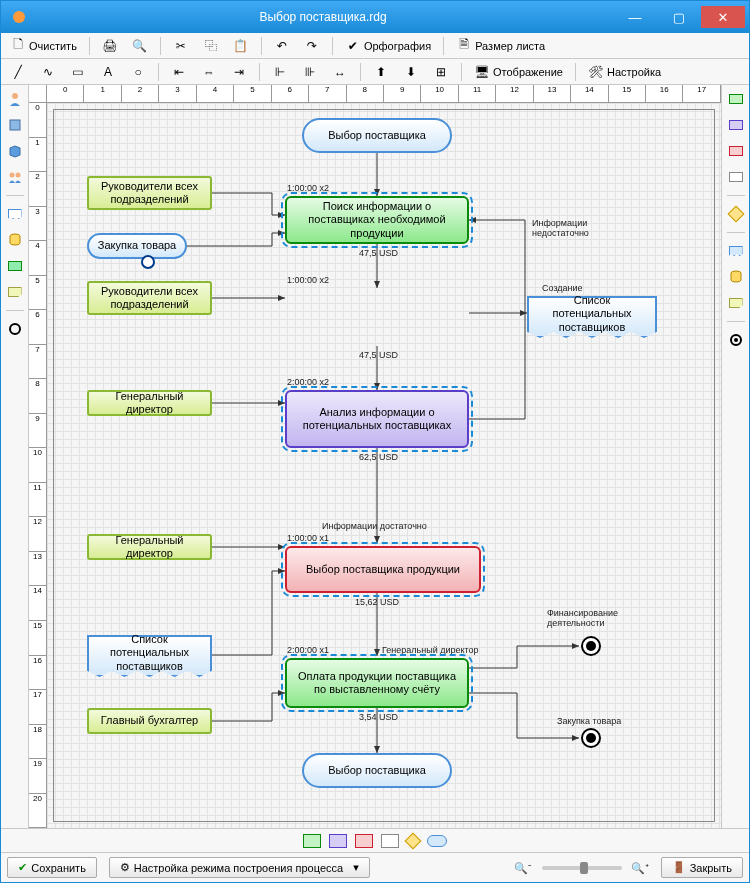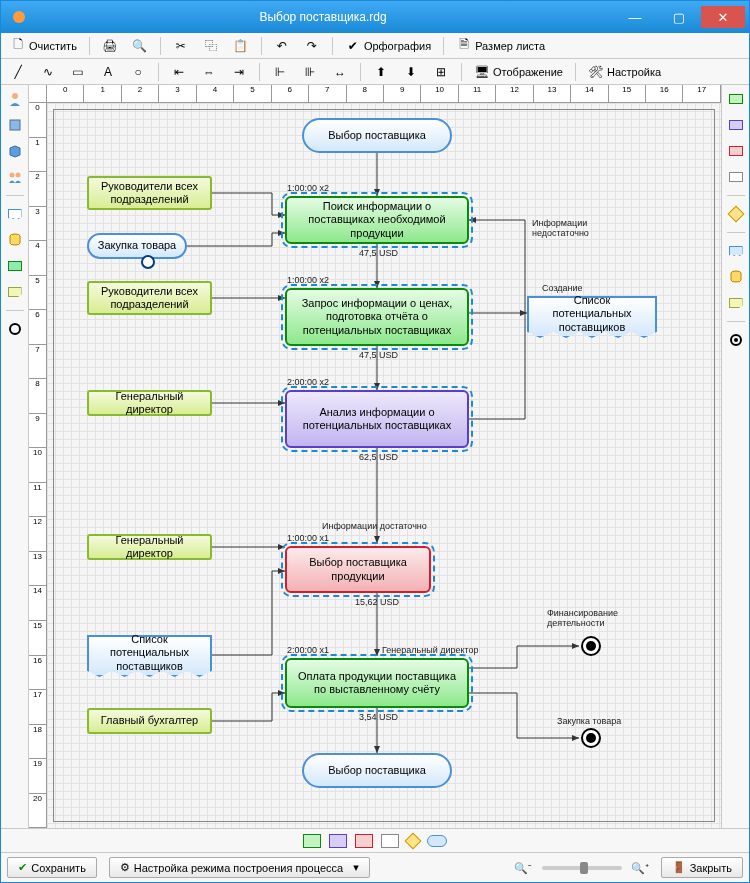--- a/index.html
+++ b/index.html
@@ -324,23 +324,20 @@
       <div class="node green selbox" style="left:238px;top:93px;width:184px;height:48px">
           <span>Поиск информации о поставщиках необходимой продукции</span>
         </div>
       <div class="lbl" style="left:312px;top:145px">47,5 USD</div>
 
       <div class="node lime" style="left:40px;top:178px;width:125px;height:34px">
           <span>Руководители всех подразделений</span>
         </div>
 
       <div class="lbl" style="left:240px;top:172px">1:00:00 x2</div>
-      <div class="node green selbox" style="left:238px;top:185px;width:184px;height:58px">
-          <span>Запрос информации о ценах, подготовка отчёта о потенциальных поставщиках</span>
-        </div>
       <div class="lbl" style="left:312px;top:247px">47,5 USD</div>
 
       <div class="lbl" style="left:495px;top:180px">Создание</div>
       <div class="node doc" style="left:480px;top:193px;width:130px;height:42px;padding-bottom:10px">
           <span>Список потенциальных поставщиков</span>
         </div>
 
       <div class="node lime" style="left:40px;top:287px;width:125px;height:26px">
           <span>Генеральный директор</span>
         </div>
@@ -353,21 +350,21 @@
 
       <div class="lbl" style="left:485px;top:115px;width:80px;white-space:normal;text-align:left">Информации недостаточно</div>
 
       <div class="lbl" style="left:275px;top:418px">Информации достаточно</div>
 
       <div class="node lime" style="left:40px;top:431px;width:125px;height:26px">
           <span>Генеральный директор</span>
         </div>
 
       <div class="lbl" style="left:240px;top:430px">1:00:00 x1</div>
-      <div class="node red selbox" style="left:238px;top:443px;width:146px;height:47px">
+      <div class="node red selbox" style="left:238px;top:443px;width:196px;height:47px">
           <span>Выбор поставщика продукции</span>
         </div>
       <div class="lbl" style="left:308px;top:494px">15,62 USD</div>
 
       <div class="lbl" style="left:45px;top:538px">Использование</div>
       <div class="node doc" style="left:40px;top:532px;width:125px;height:42px;padding-bottom:10px">
           <span>Список потенциальных поставщиков</span>
         </div>
 
       <div class="node lime" style="left:40px;top:605px;width:125px;height:26px">

